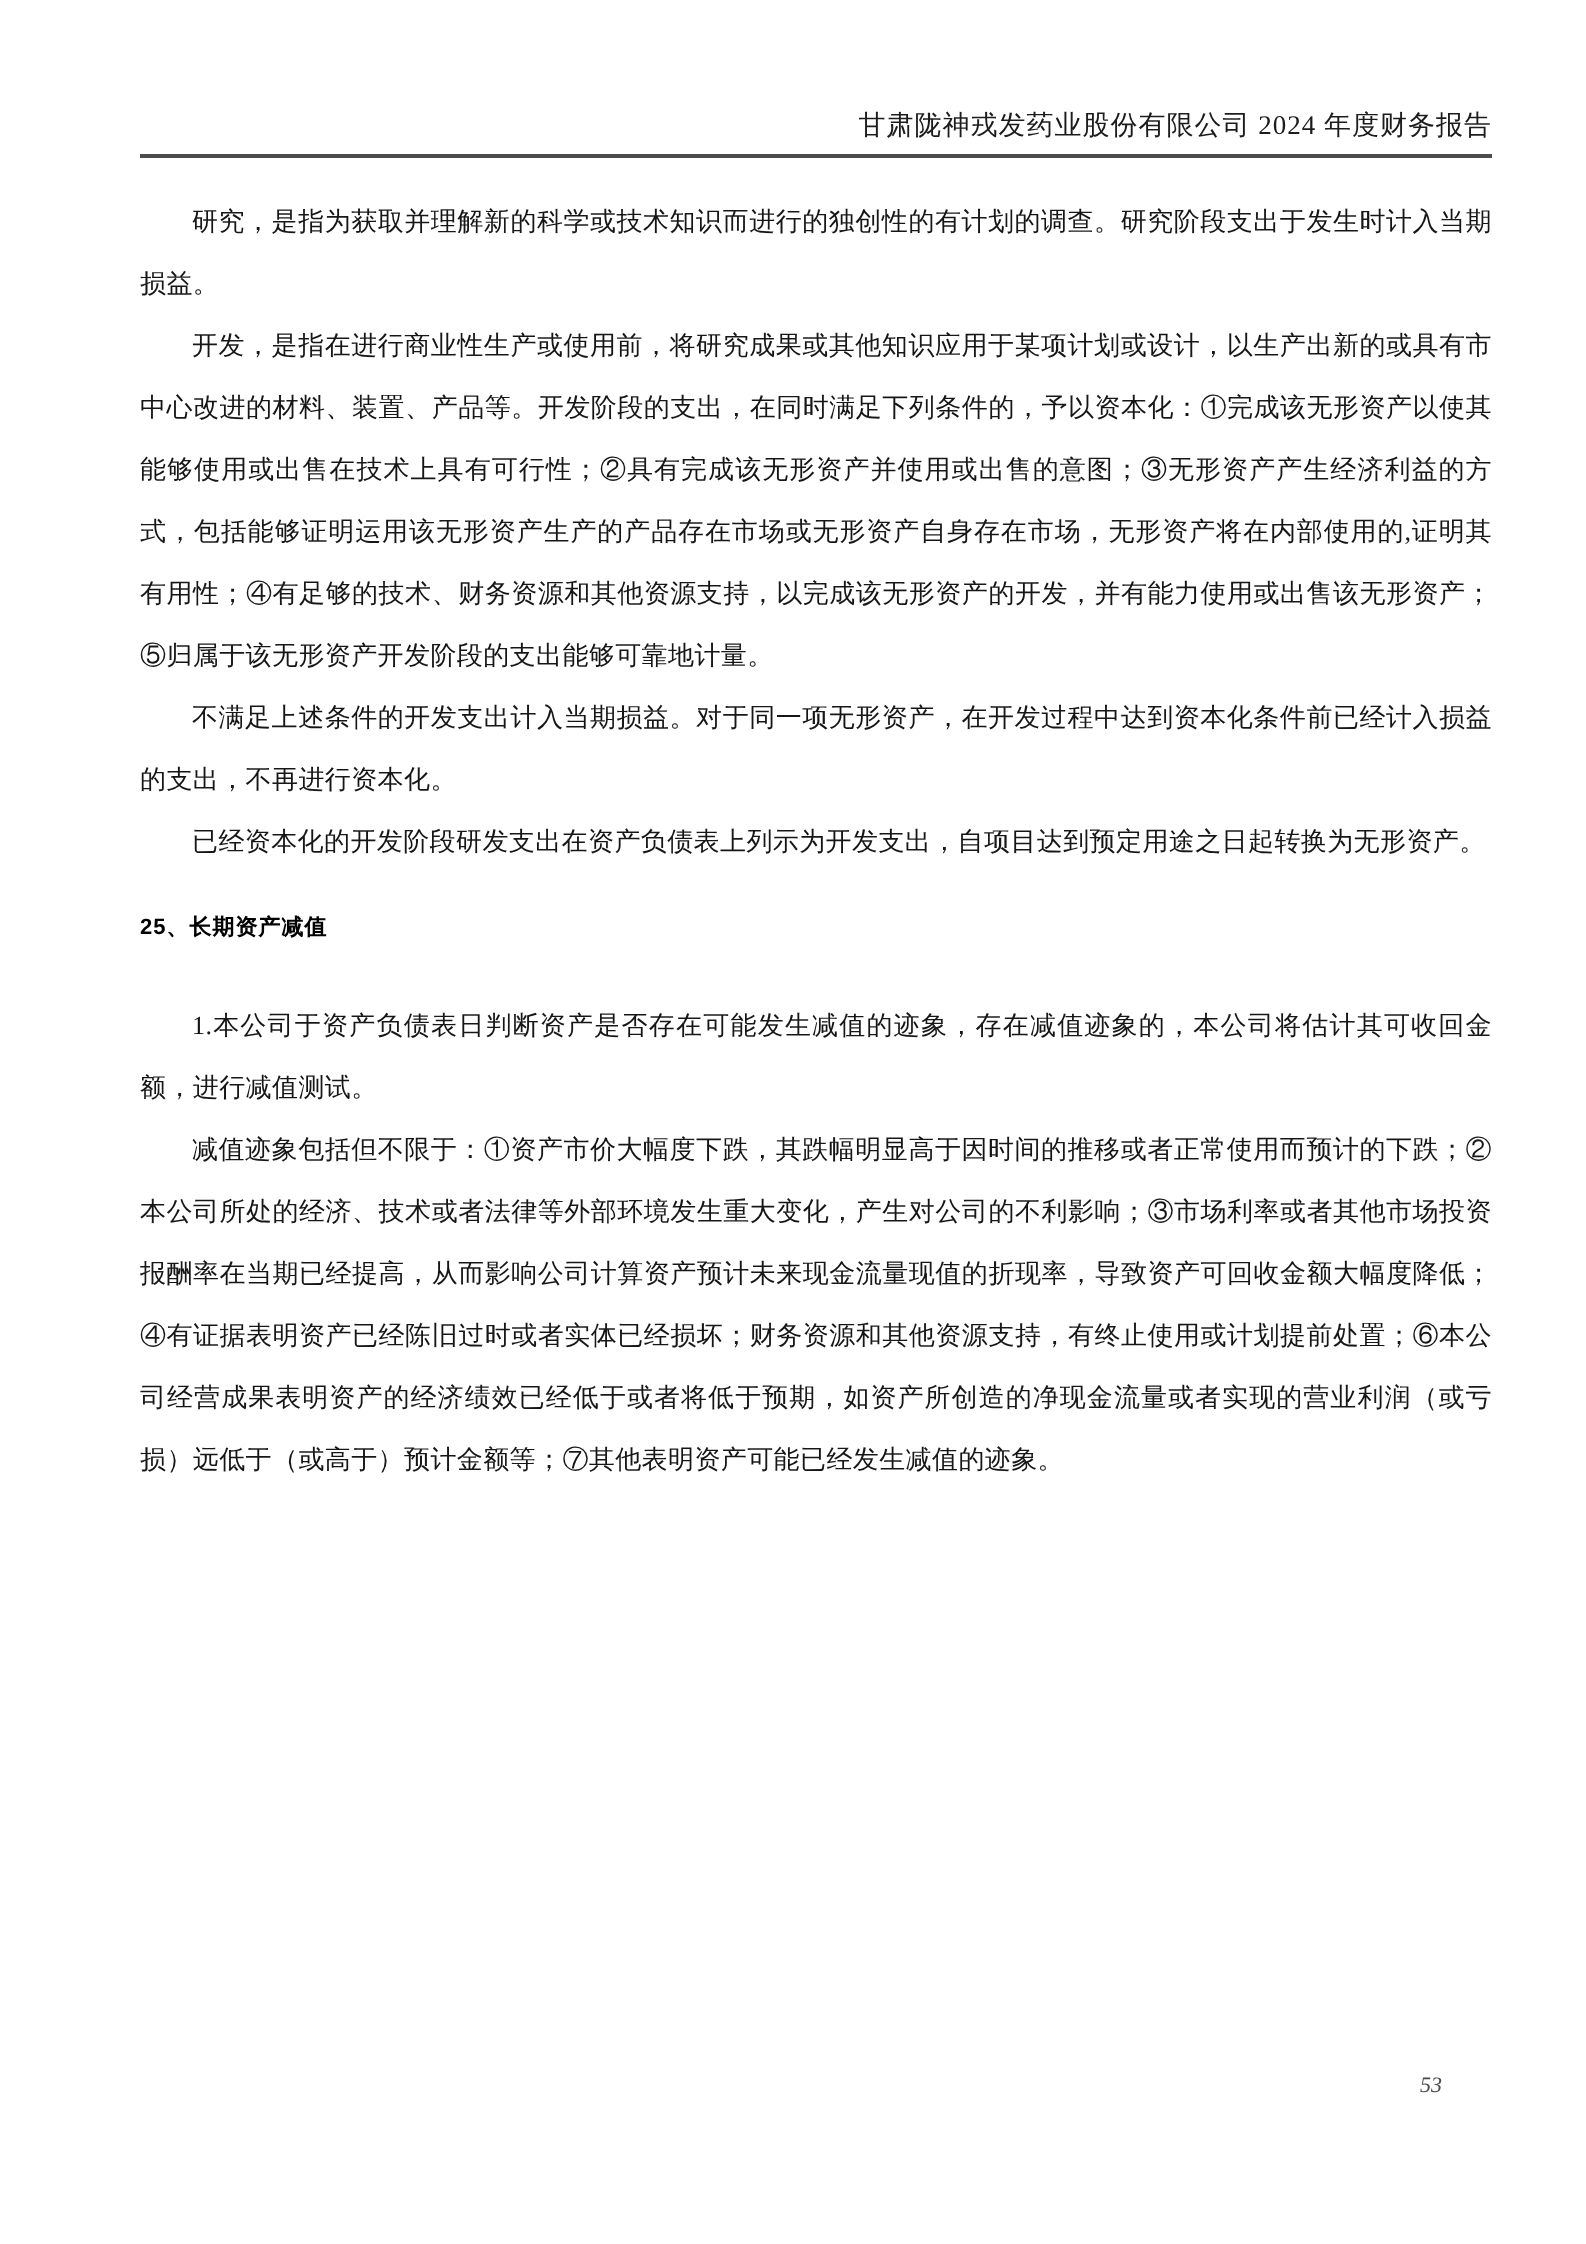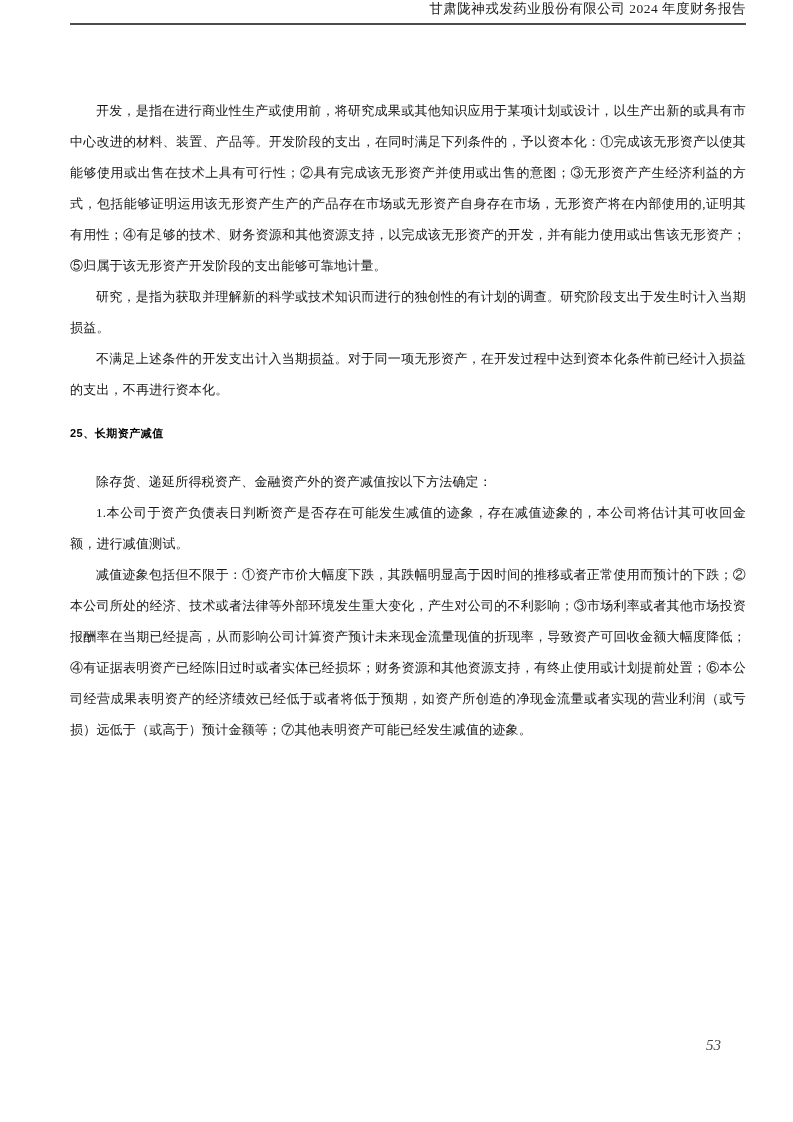--- a/index.html
+++ b/index.html
@@ -20,20 +20,21 @@
     position: absolute;
     top: 0;
     left: 70px;
     width: 676px;
     border-bottom: 2px solid #4d4d4d;
   }
   .header-title {
     text-align: right;
     font-size: 13.5px;
     letter-spacing: 0.5px;
+    padding-top: 54px;
     padding-bottom: 5px;
     color: #1c1c1c;
     white-space: nowrap;
   }
   .page-body {
     position: absolute;
     top: 95px;
     left: 70px;
     width: 676px;
   }
@@ -53,42 +54,42 @@
     font-size: 11px;
     line-height: 22px;
     margin: 17px 0 22px 0;
     color: #000000;
     letter-spacing: 0.5px;
   }
   .page-number {
     position: absolute;
     top: 1037px;
     right: 72px;
-    font-size: 15px;
+    font-size: 11px;
     color: #4a4a4a;
     font-style: italic;
   }
 </style>
 </head>
 <body>
 
 <div class="page">
 
   <header class="page-header">
     <div class="header-title">甘肃陇神戎发药业股份有限公司 2024 年度财务报告</div>
   </header>
 
   <main class="page-body">
+    <p class="para">研究，是指为获取并理解新的科学或技术知识而进行的独创性的有计划的调查。研究阶段支出于发生时计入当期损益。</p>
     <p class="para">开发，是指在进行商业性生产或使用前，将研究成果或其他知识应用于某项计划或设计，以生产出新的或具有市中心改进的材料、装置、产品等。开发阶段的支出，在同时满足下列条件的，予以资本化：①完成该无形资产以使其能够使用或出售在技术上具有可行性；②具有完成该无形资产并使用或出售的意图；③无形资产产生经济利益的方式，包括能够证明运用该无形资产生产的产品存在市场或无形资产自身存在市场，无形资产将在内部使用的,证明其有用性；④有足够的技术、财务资源和其他资源支持，以完成该无形资产的开发，并有能力使用或出售该无形资产；⑤归属于该无形资产开发阶段的支出能够可靠地计量。</p>
-    <p class="para">研究，是指为获取并理解新的科学或技术知识而进行的独创性的有计划的调查。研究阶段支出于发生时计入当期损益。</p>
     <p class="para">不满足上述条件的开发支出计入当期损益。对于同一项无形资产，在开发过程中达到资本化条件前已经计入损益的支出，不再进行资本化。</p>
+    <p class="para">已经资本化的开发阶段研发支出在资产负债表上列示为开发支出，自项目达到预定用途之日起转换为无形资产。</p>
 
     <h2 class="section-heading">25、长期资产减值</h2>
 
-    <p class="para">除存货、递延所得税资产、金融资产外的资产减值按以下方法确定：</p>
     <p class="para">1.本公司于资产负债表日判断资产是否存在可能发生减值的迹象，存在减值迹象的，本公司将估计其可收回金额，进行减值测试。</p>
     <p class="para">减值迹象包括但不限于：①资产市价大幅度下跌，其跌幅明显高于因时间的推移或者正常使用而预计的下跌；②本公司所处的经济、技术或者法律等外部环境发生重大变化，产生对公司的不利影响；③市场利率或者其他市场投资报酬率在当期已经提高，从而影响公司计算资产预计未来现金流量现值的折现率，导致资产可回收金额大幅度降低；④有证据表明资产已经陈旧过时或者实体已经损坏；财务资源和其他资源支持，有终止使用或计划提前处置；⑥本公司经营成果表明资产的经济绩效已经低于或者将低于预期，如资产所创造的净现金流量或者实现的营业利润（或亏损）远低于（或高于）预计金额等；⑦其他表明资产可能已经发生减值的迹象。</p>
   </main>
 
   <footer>
     <span class="page-number">53</span>
   </footer>
 
 </div>
 

